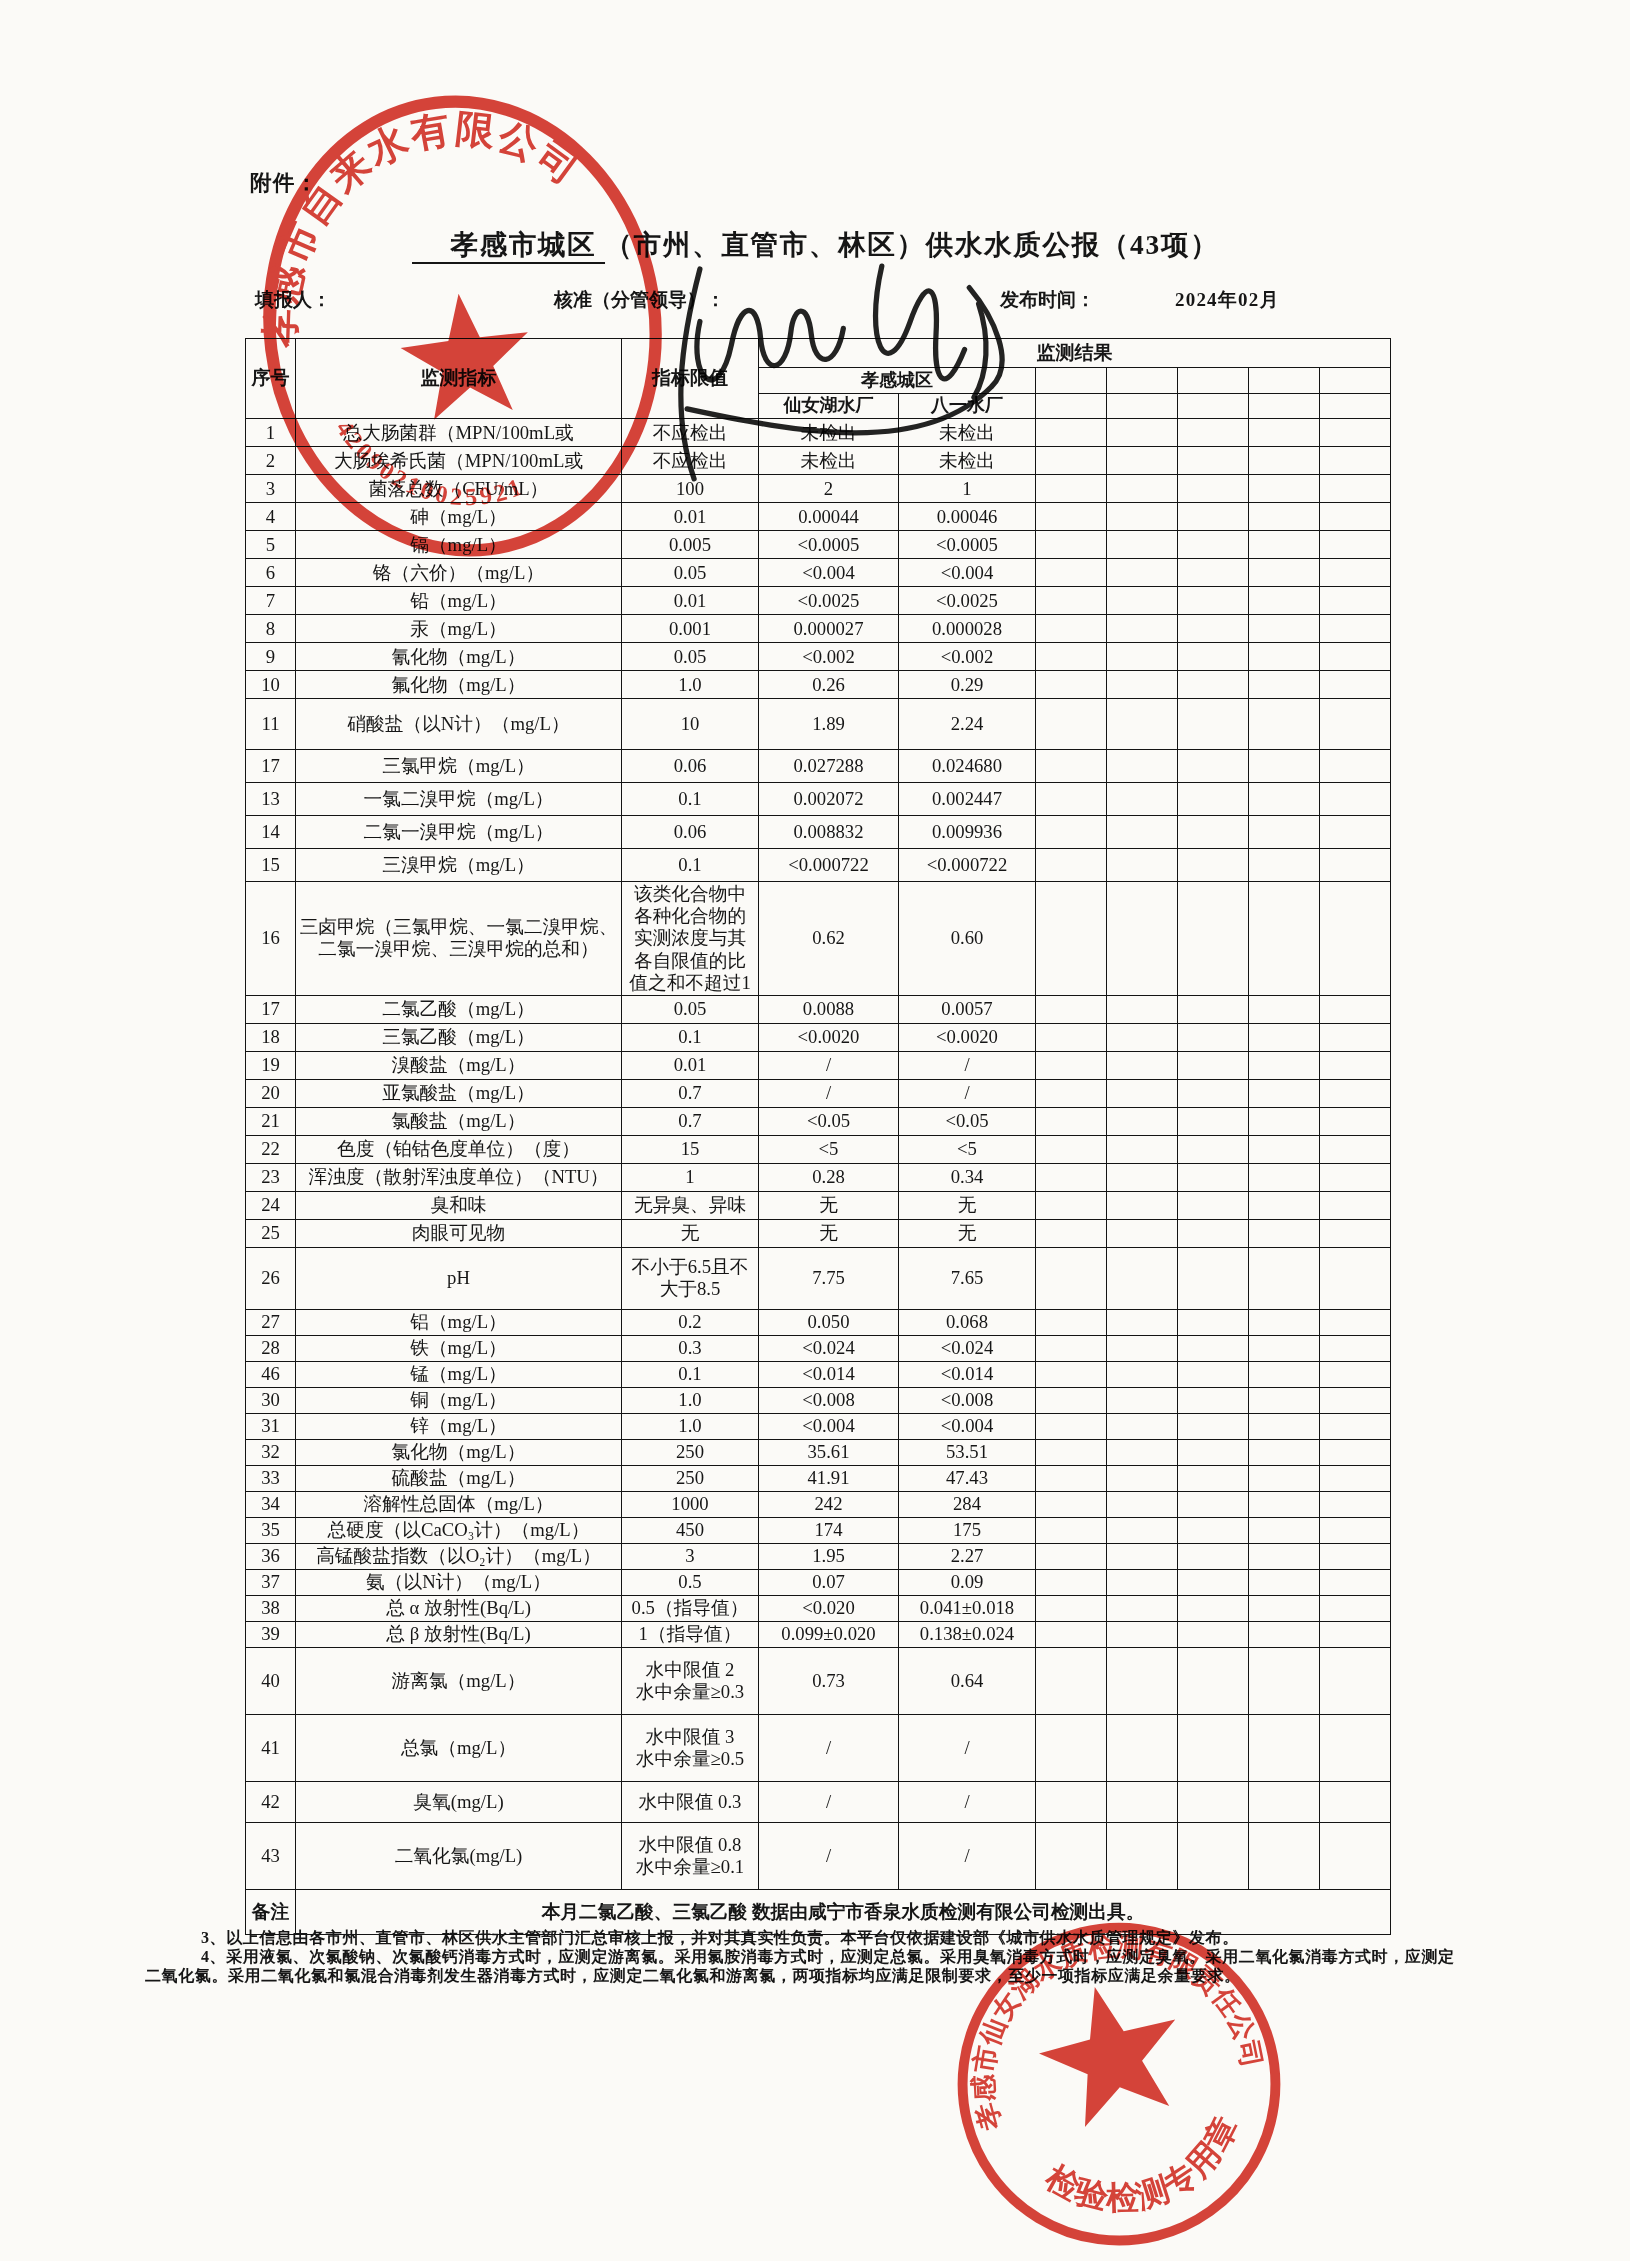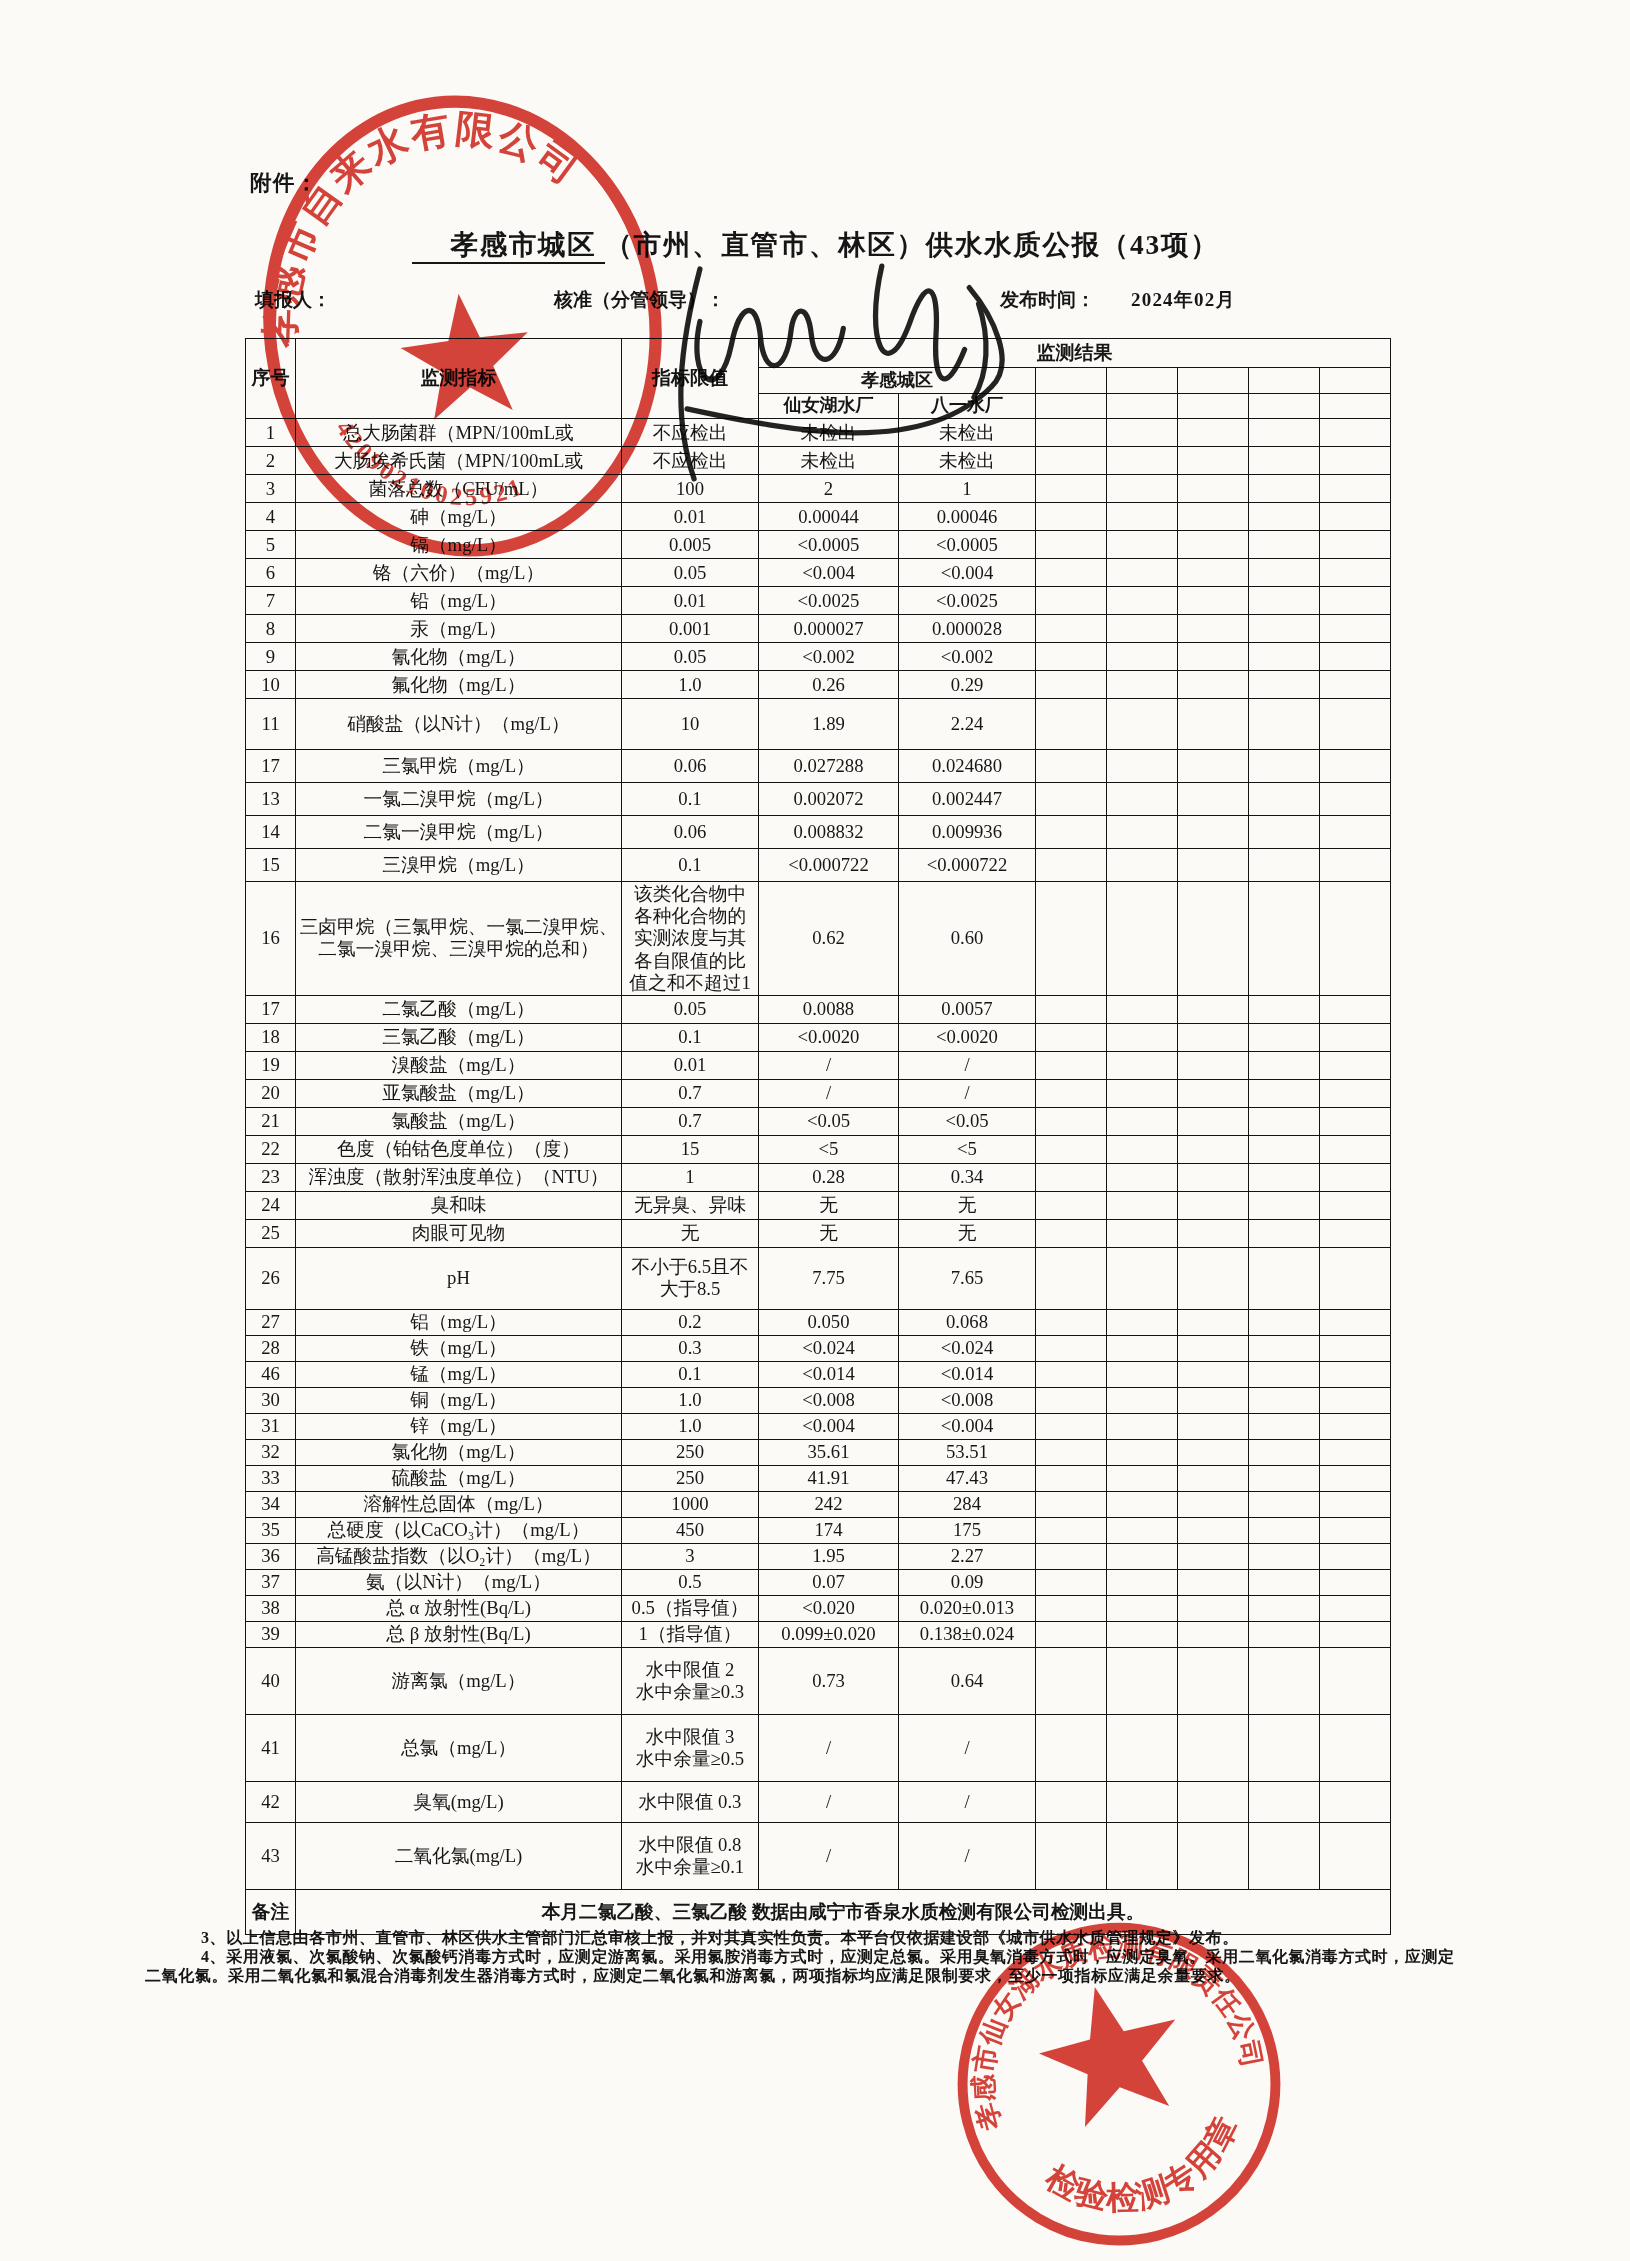--- a/index.html
+++ b/index.html
@@ -17,21 +17,21 @@
   }
   .title{
     position:absolute;left:50%;top:227px;transform:translateX(-50%);
     font-size:27.4px;font-weight:700;white-space:nowrap;letter-spacing:1.8px;
   }
   .title .t-u{border-bottom:2.3px solid #151515;padding:0 8.2px 2.3px 39px;}
   .info-row{position:absolute;top:287px;left:0;width:100%;height:29px;font-size:19px;font-weight:700;}
   .info-filler{position:absolute;left:255px;}
   .info-approver{position:absolute;left:554px;}
   .info-publish{position:absolute;left:1000px;}
-  .info-publish-value{position:absolute;left:1131px;letter-spacing:1.2px;}
+  .info-publish-value{position:absolute;left:1175px;letter-spacing:1.2px;}
 
   table.report{
     position:absolute;left:245px;top:338px;
     border-collapse:collapse;table-layout:fixed;
     width:1145px;background:transparent;
   }
   table.report td{
     border:1.8px solid #141414;
     text-align:center;vertical-align:middle;
     font-size:18.7px;line-height:1.18;
@@ -556,21 +556,21 @@
         <td></td>
         <td></td>
         <td></td>
         <td></td>
       </tr>
       <tr style="height: 26px;">
         <td>38</td>
         <td class="name-cell">总 α 放射性(Bq/L)</td>
         <td class="limit-cell">0.5（指导值）</td>
         <td>&lt;0.020</td>
-        <td>0.020±0.013</td>
+        <td>0.041±0.018</td>
         <td></td>
         <td></td>
         <td></td>
         <td></td>
         <td></td>
       </tr>
       <tr style="height: 26px;">
         <td>39</td>
         <td class="name-cell">总 β 放射性(Bq/L)</td>
         <td class="limit-cell">1（指导值）</td>

